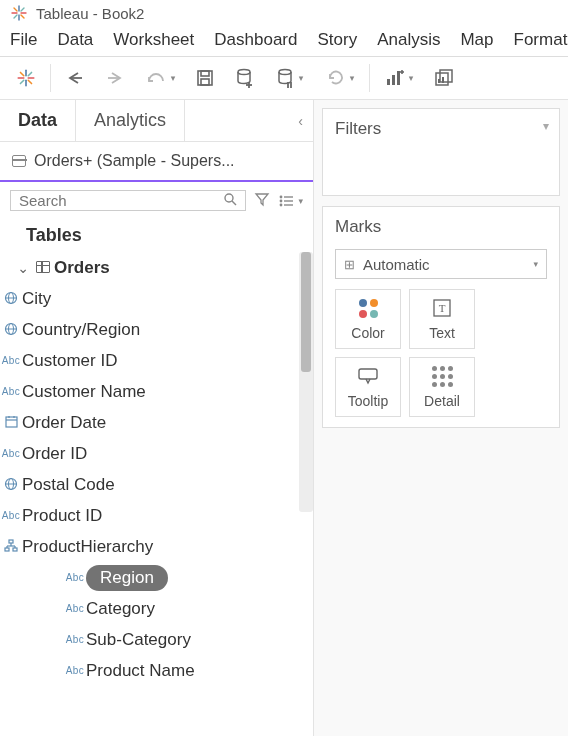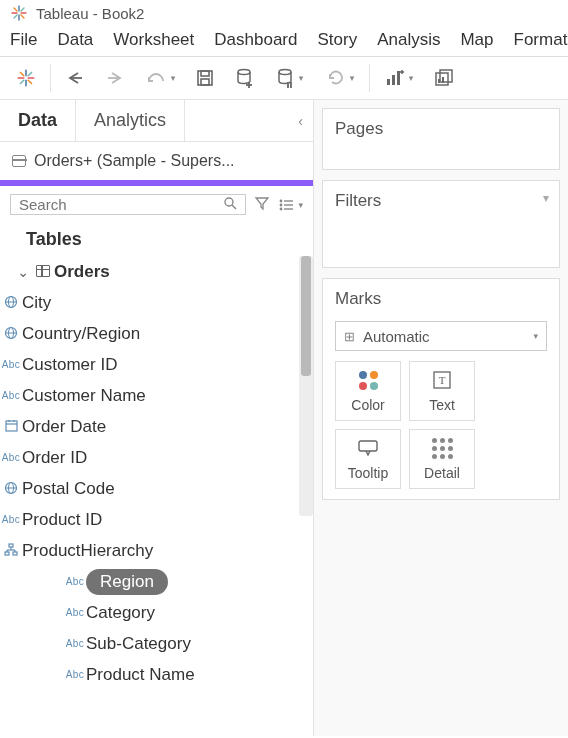--- a/index.html
+++ b/index.html
@@ -86,21 +86,21 @@
   .tabs .collapse {
     margin-left: auto; margin-right: 10px;
     color: #888; font-size: 14px;
   }
   
   .datasource {
     display: flex; align-items: center; gap: 8px;
     padding: 10px 12px;
     font-size: 16px;
     color: #444;
-    border-bottom: 6px solid #8b5cf6;
+    border-bottom: 2px solid #8b5cf6;
   }
   .ds-icon {
     width: 14px; height: 12px; border: 1.5px solid #888; border-radius: 2px;
     position: relative;
   }
   .ds-icon::after {
     content:""; position:absolute; left:-1.5px; right:-1.5px; top:3px; height:1.5px; background:#888;
   }
   
   .searchrow {
@@ -453,23 +453,20 @@
         <span class="lbl">Sub-Category</span>
       </div>
       <div class="row indent3">
         <span class="typ abc">Abc</span>
         <span class="lbl">Product Name</span>
       </div>
     </div>
   </div>
 
   <div class="rightpanel">
-    <div class="card pages">
-      <div class="title">Pages</div>
-    </div>
     <div class="card filters">
       <div class="title">Filters</div>
       <span class="caret">▾</span>
     </div>
     <div class="card marks">
       <div class="title">Marks</div>
       <div class="mark-type">
         <span class="left">
           <span class="auto-icon">⊞</span>
           <span>Automatic</span>

